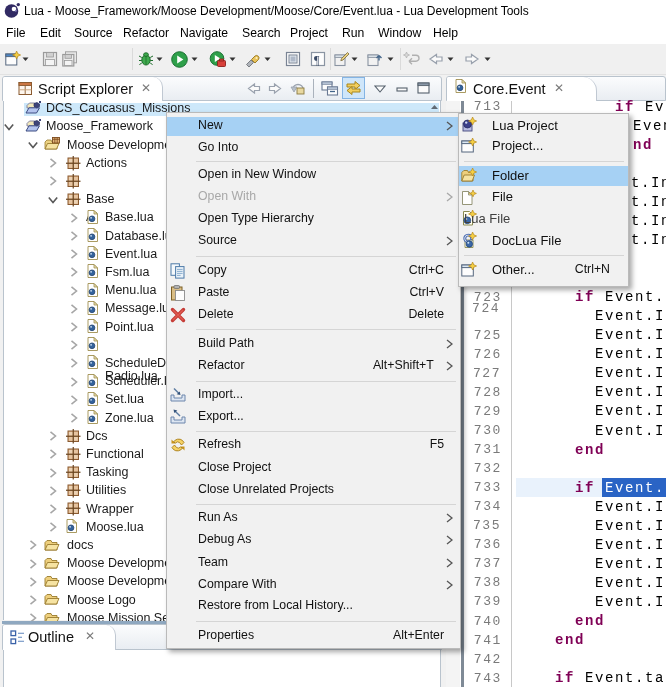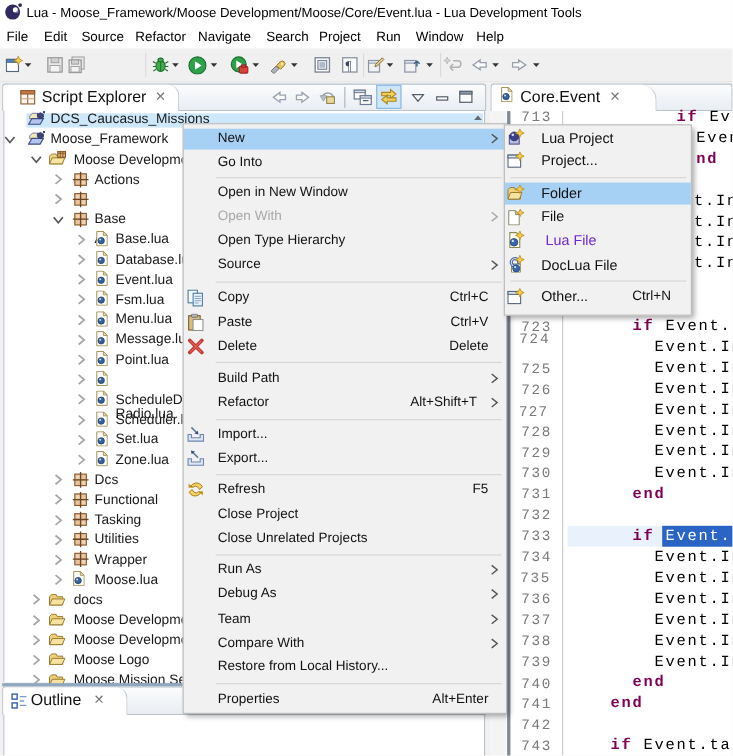--- a/index.html
+++ b/index.html
@@ -714,21 +714,21 @@
 <div class="lbl" style="left:631px;top:231.9px;font-family:'Liberation Mono',monospace;font-size:14px;letter-spacing:1.6px;color:#000;">t.In</div>
 <div class="lbl" style="left:472px;top:289.6px;width:30px;text-align:right;font-family:'Liberation Mono',monospace;font-size:13px;letter-spacing:1.6px;color:#7a7a7a;">723</div>
 <div class="lbl" style="left:575px;top:289.1px;font-family:'Liberation Mono',monospace;font-size:14px;letter-spacing:1.6px;color:#7f0055;font-weight:bold;">if</div>
 <div class="lbl" style="left:605px;top:289.1px;font-family:'Liberation Mono',monospace;font-size:14px;letter-spacing:1.6px;color:#000;">Event.I</div>
 <div class="lbl" style="left:472px;top:301px;width:30px;text-align:left;font-family:'Liberation Mono',monospace;font-size:13px;letter-spacing:1.6px;color:#7a7a7a;">724</div>
 <div class="lbl" style="left:595px;top:308.1px;font-family:'Liberation Mono',monospace;font-size:14px;letter-spacing:1.6px;color:#000;">Event.In</div>
 <div class="lbl" style="left:472px;top:327.7px;width:30px;text-align:right;font-family:'Liberation Mono',monospace;font-size:13px;letter-spacing:1.6px;color:#7a7a7a;">725</div>
 <div class="lbl" style="left:595px;top:327.2px;font-family:'Liberation Mono',monospace;font-size:14px;letter-spacing:1.6px;color:#000;">Event.In</div>
 <div class="lbl" style="left:472px;top:346.8px;width:30px;text-align:right;font-family:'Liberation Mono',monospace;font-size:13px;letter-spacing:1.6px;color:#7a7a7a;">726</div>
 <div class="lbl" style="left:595px;top:346.2px;font-family:'Liberation Mono',monospace;font-size:14px;letter-spacing:1.6px;color:#000;">Event.In</div>
-<div class="lbl" style="left:472px;top:365.8px;width:30px;text-align:left;font-family:Liberation Sans, sans-serif;font-size:13px;letter-spacing:1.6px;color:#7a7a7a;">727</div>
+<div class="lbl" style="left:472px;top:365.8px;width:30px;text-align:center;font-family:Liberation Mono, monospace;font-size:13px;letter-spacing:1.6px;color:#7a7a7a;">727</div>
 <div class="lbl" style="left:595px;top:365.3px;font-family:'Liberation Mono',monospace;font-size:14px;letter-spacing:1.6px;color:#000;">Event.In</div>
 <div class="lbl" style="left:472px;top:384.9px;width:30px;text-align:right;font-family:'Liberation Mono',monospace;font-size:13px;letter-spacing:1.6px;color:#7a7a7a;">728</div>
 <div class="lbl" style="left:595px;top:384.4px;font-family:'Liberation Mono',monospace;font-size:14px;letter-spacing:1.6px;color:#000;">Event.In</div>
 <div class="lbl" style="left:472px;top:403.9px;width:30px;text-align:right;font-family:'Liberation Mono',monospace;font-size:13px;letter-spacing:1.6px;color:#7a7a7a;">729</div>
 <div class="lbl" style="left:595px;top:403.4px;font-family:'Liberation Mono',monospace;font-size:14px;letter-spacing:1.6px;color:#000;">Event.In</div>
 <div class="lbl" style="left:472px;top:423.0px;width:30px;text-align:right;font-family:'Liberation Mono',monospace;font-size:13px;letter-spacing:1.6px;color:#7a7a7a;">730</div>
 <div class="lbl" style="left:595px;top:422.5px;font-family:'Liberation Mono',monospace;font-size:14px;letter-spacing:1.6px;color:#000;">Event.In</div>
 <div class="lbl" style="left:472px;top:442.0px;width:30px;text-align:right;font-family:'Liberation Mono',monospace;font-size:13px;letter-spacing:1.6px;color:#7a7a7a;">731</div>
 <div class="lbl" style="left:575px;top:441.5px;font-family:'Liberation Mono',monospace;font-size:14px;letter-spacing:1.6px;color:#7f0055;font-weight:bold;">end</div>
 <div class="lbl" style="left:472px;top:461.0px;width:30px;text-align:right;font-family:'Liberation Mono',monospace;font-size:13px;letter-spacing:1.6px;color:#7a7a7a;">732</div>
@@ -921,21 +921,21 @@
     </div>
 <div class="lbl" style="left:492px;top:189px;font-size:13px;color:#111;">File</div>
 <div class="abs" style="left:461px;top:210.1px;">
       <svg width="16" height="16" viewBox="0 0 16 16" style="">
         <path d="M2.5,1.5 H8.5 L11.5,4.5 V15 H2.5 Z" fill="#fffef2" stroke="#8a8a50" stroke-width="1"></path>
         <circle cx="6.3" cy="10.3" r="3.4" fill="#3a68a8" stroke="#24477c" stroke-width="0.8"></circle>
         <circle cx="5.2" cy="9" r="1.1" fill="#cfe0f2"></circle>
         <path d="M11.6,0 L12.8,2.8 L15.6,4 L12.8,5.2 L11.6,8 L10.4,5.2 L7.6,4 L10.4,2.8 Z" fill="#f4cf45" stroke="#b98a1d" stroke-width="0.7"></path>
       </svg>
     </div>
-<div class="lbl" style="left:496px;top:210.6px;font-size:13px;color:#6d28d9;">Lua File</div>
+<div class="lbl" style="left:464px;top:210.6px;font-size:13px;color:#404040;">Lua File</div>
 <div class="abs" style="left:461px;top:232.1px;">
       <svg width="16" height="16" viewBox="0 0 16 16" style="">
         <path d="M4,8 H12 V15.5 H4 Z" fill="#fffef2" stroke="#8a8a50" stroke-width="0.9"></path>
         <path d="M7.2,2.2 a4.3,4.3 0 1 0 1.5,8.3 l-0.6,-1.7 a2.5,2.5 0 1 1 1.6,-2.4 l0,1.2 1.8,0 0,-1.4 a4.3,4.3 0 0 0 -4.3,-4 Z" fill="#eef2fa" stroke="#4a6cb0" stroke-width="1.1"></path>
         <circle cx="8.3" cy="12" r="3.2" fill="#3a68a8" stroke="#24477c" stroke-width="0.8"></circle>
         <circle cx="7.3" cy="10.8" r="1" fill="#cfe0f2"></circle>
         <path d="M11.6,0 L12.8,2.8 L15.6,4 L12.8,5.2 L11.6,8 L10.4,5.2 L7.6,4 L10.4,2.8 Z" fill="#f4cf45" stroke="#b98a1d" stroke-width="0.7"></path>
       </svg>
     </div>
 <div class="lbl" style="left:492px;top:232.6px;font-size:13px;color:#111;">DocLua File</div>

